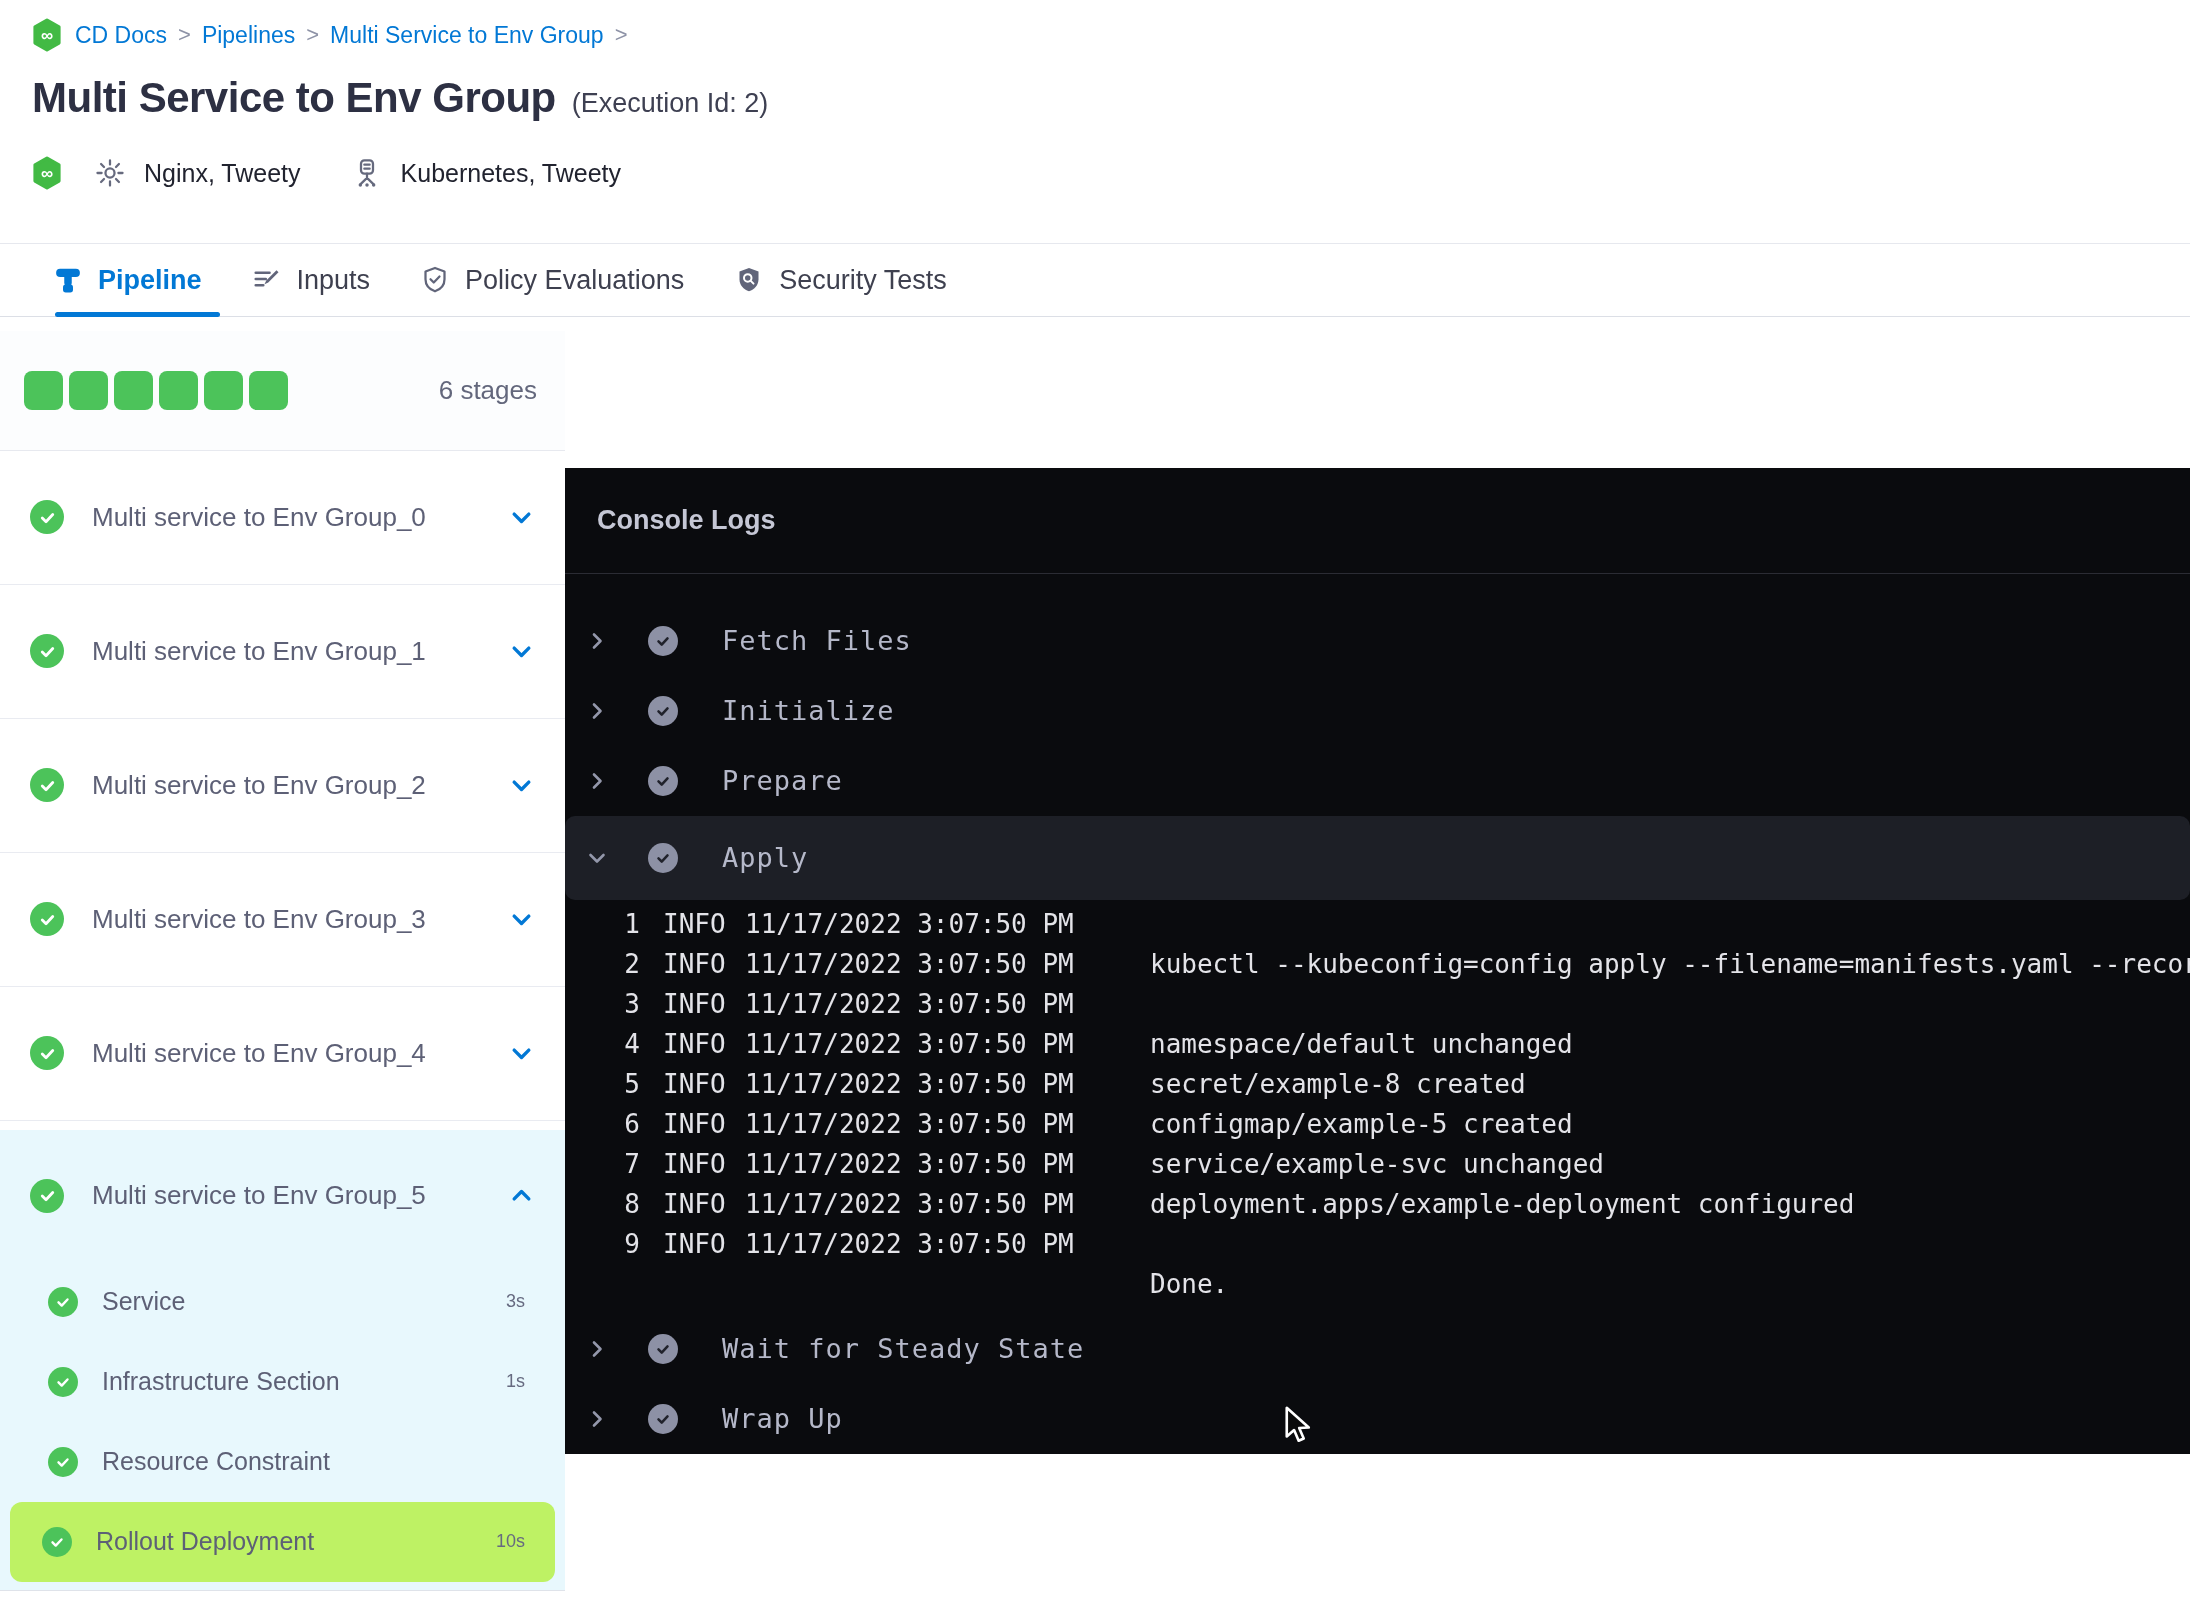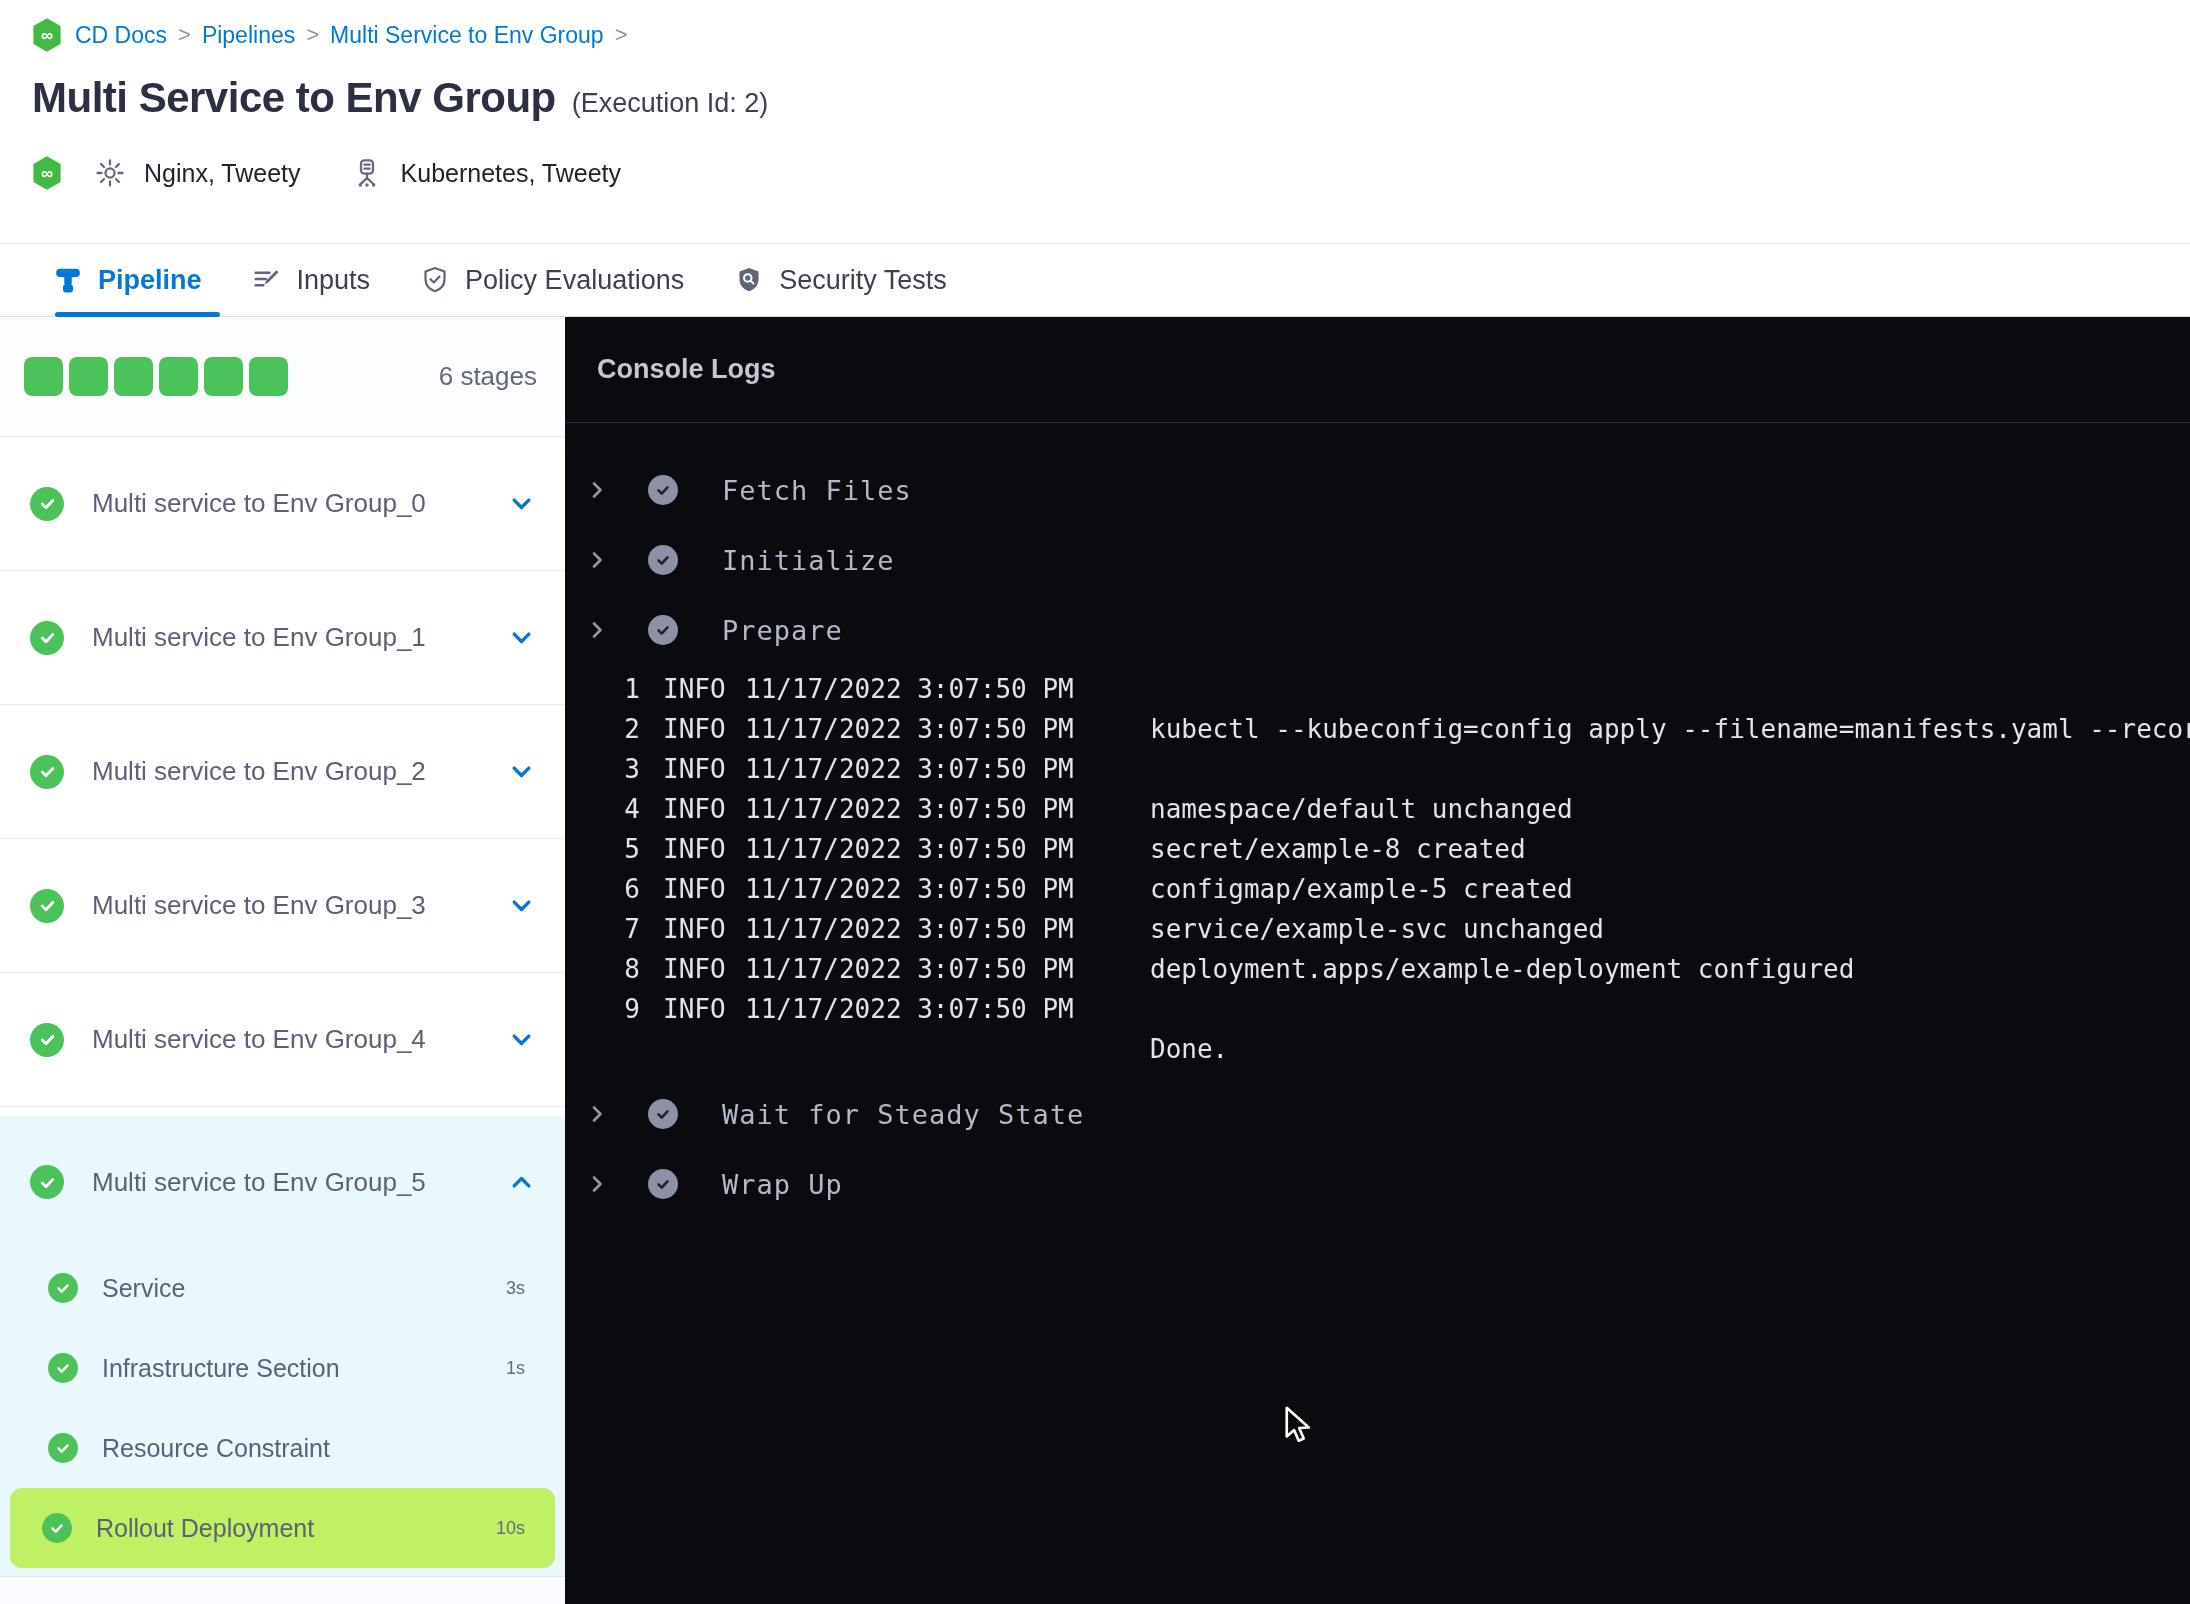--- a/index.html
+++ b/index.html
@@ -47,21 +47,21 @@
   }
   .tab { display: flex; align-items: center; gap: 15px; margin-right: 50px; cursor: pointer; }
   .tab-label { font-size: 27px; color: #3e404f; font-weight: 500; }
   .tab.active .tab-label { color: #0278d5; font-weight: 700; }
   .tab-underline {
     position: absolute; bottom: -1px; left: 55px; width: 165px; height: 5px;
     background: #0278d5; border-radius: 4px;
   }
 
   
-  .main { position: absolute; top: 317px; left: 0; right: 0; bottom: 0; display: flex; }
+  .main { position: absolute; top: 317px; left: 0; right: 0; bottom: 0; display: flex; align-items: center; }
 
   
   .sidebar { width: 565px; flex: none; background: #ffffff; display: flex; flex-direction: column; }
   .progress-section {
     height: 120px; flex: none; background: #fcfdfe;
     border-bottom: 1px solid #e7e9ef;
     display: flex; align-items: center; padding: 0 28px 0 24px;
   }
   .squares { display: flex; gap: 6px; }
   .square { width: 39px; height: 39px; border-radius: 8px; background: #4cc35a; }
@@ -396,20 +396,33 @@
             </svg>
         </span>
         <span class="step-check">
           <svg viewBox="0 0 24 24" width="18" height="18">
               <polyline points="6,12.5 10.3,16.8 18,8.6" fill="none" stroke="#20222b" stroke-width="3.4" stroke-linecap="round" stroke-linejoin="round"></polyline>
             </svg>
         </span>
         <span class="step-label">Prepare</span>
       </div>
 
+      <div class="console-step apply">
+        <span>
+          <svg viewBox="0 0 24 24" width="24" height="24">
+              <polyline points="5.5,9 12,15.5 18.5,9" fill="none" stroke="#9397aa" stroke-width="2.6" stroke-linecap="round" stroke-linejoin="round"></polyline>
+            </svg>
+        </span>
+        <span class="step-check">
+          <svg viewBox="0 0 24 24" width="18" height="18">
+              <polyline points="6,12.5 10.3,16.8 18,8.6" fill="none" stroke="#20222b" stroke-width="3.4" stroke-linecap="round" stroke-linejoin="round"></polyline>
+            </svg>
+        </span>
+        <span class="step-label">Apply</span>
+      </div>
 
       <div class="logs">
         <div class="log-row">
           <span class="log-num">1</span>
           <span class="log-level">INFO</span>
           <span class="log-time">11/17/2022 3:07:50 PM</span>
           <span class="log-msg"></span>
         </div>
         <div class="log-row">
           <span class="log-num">2</span>

